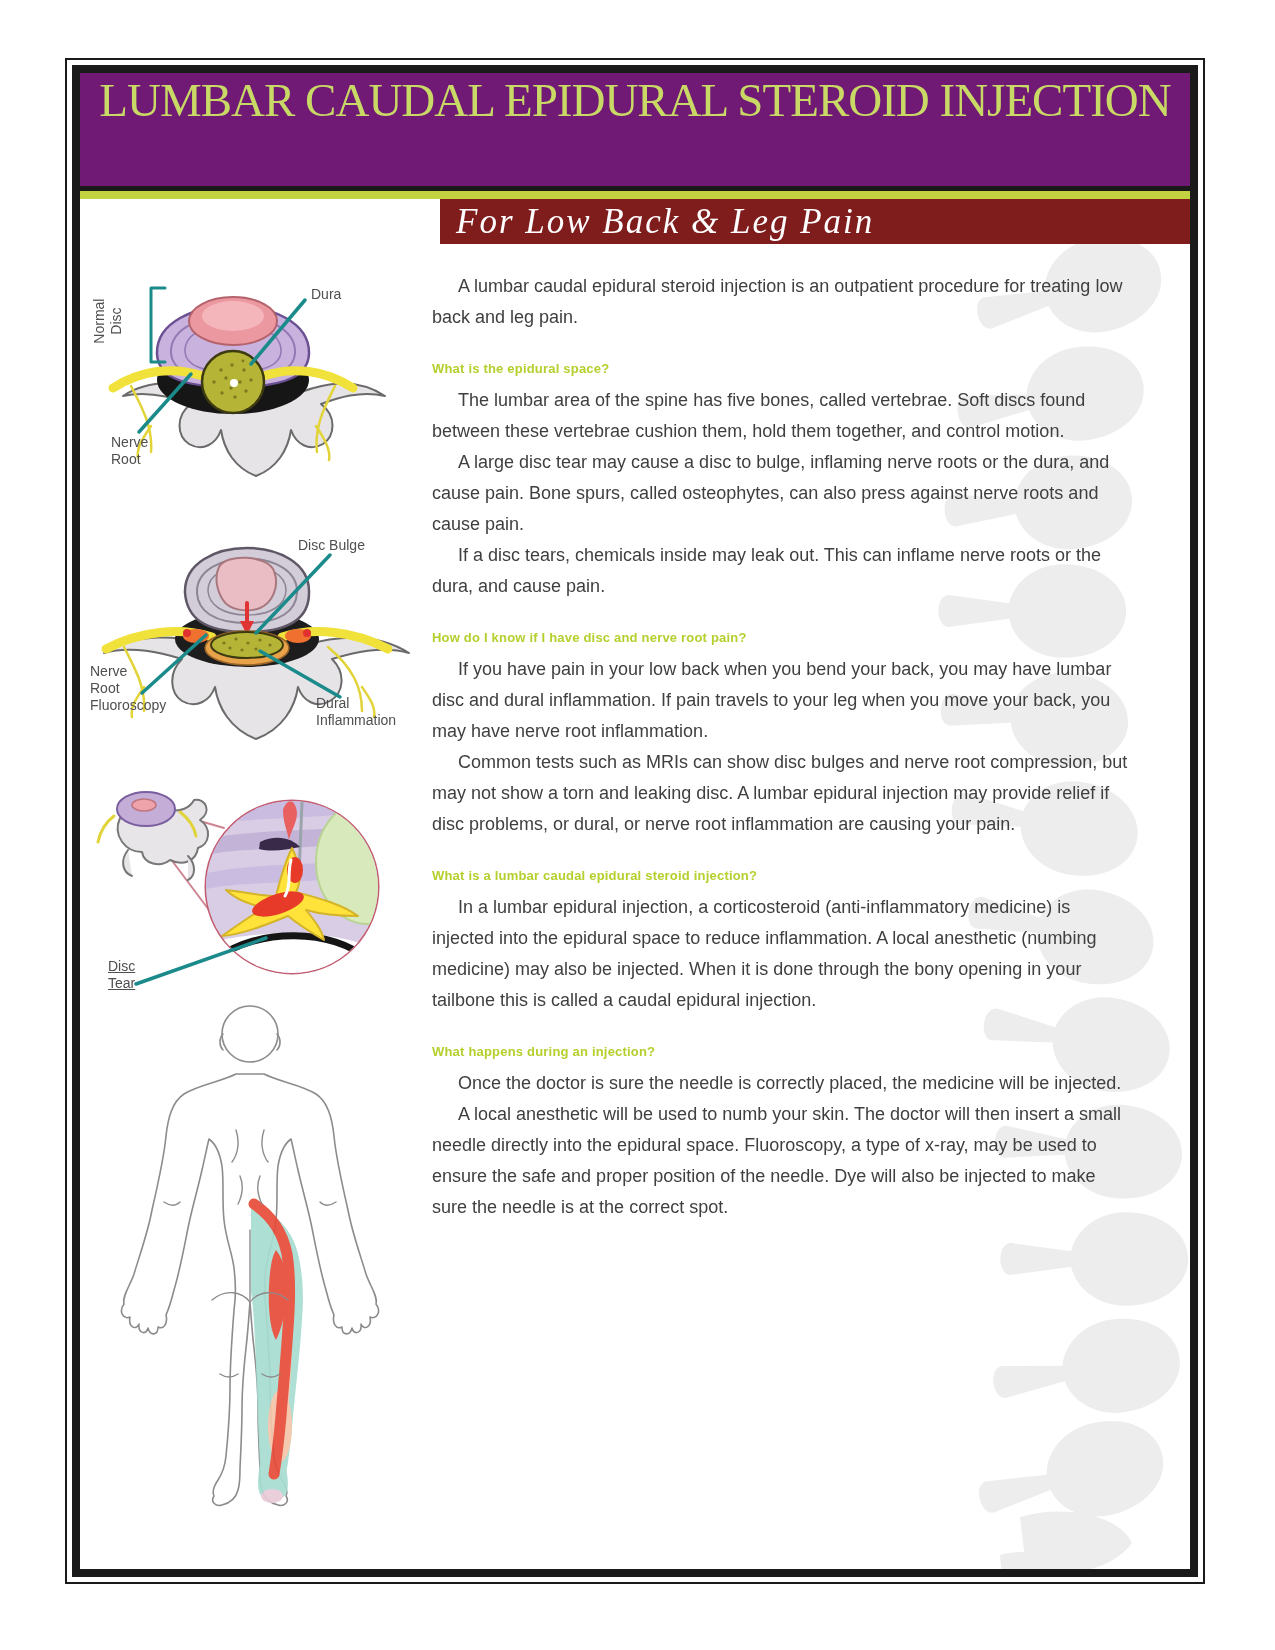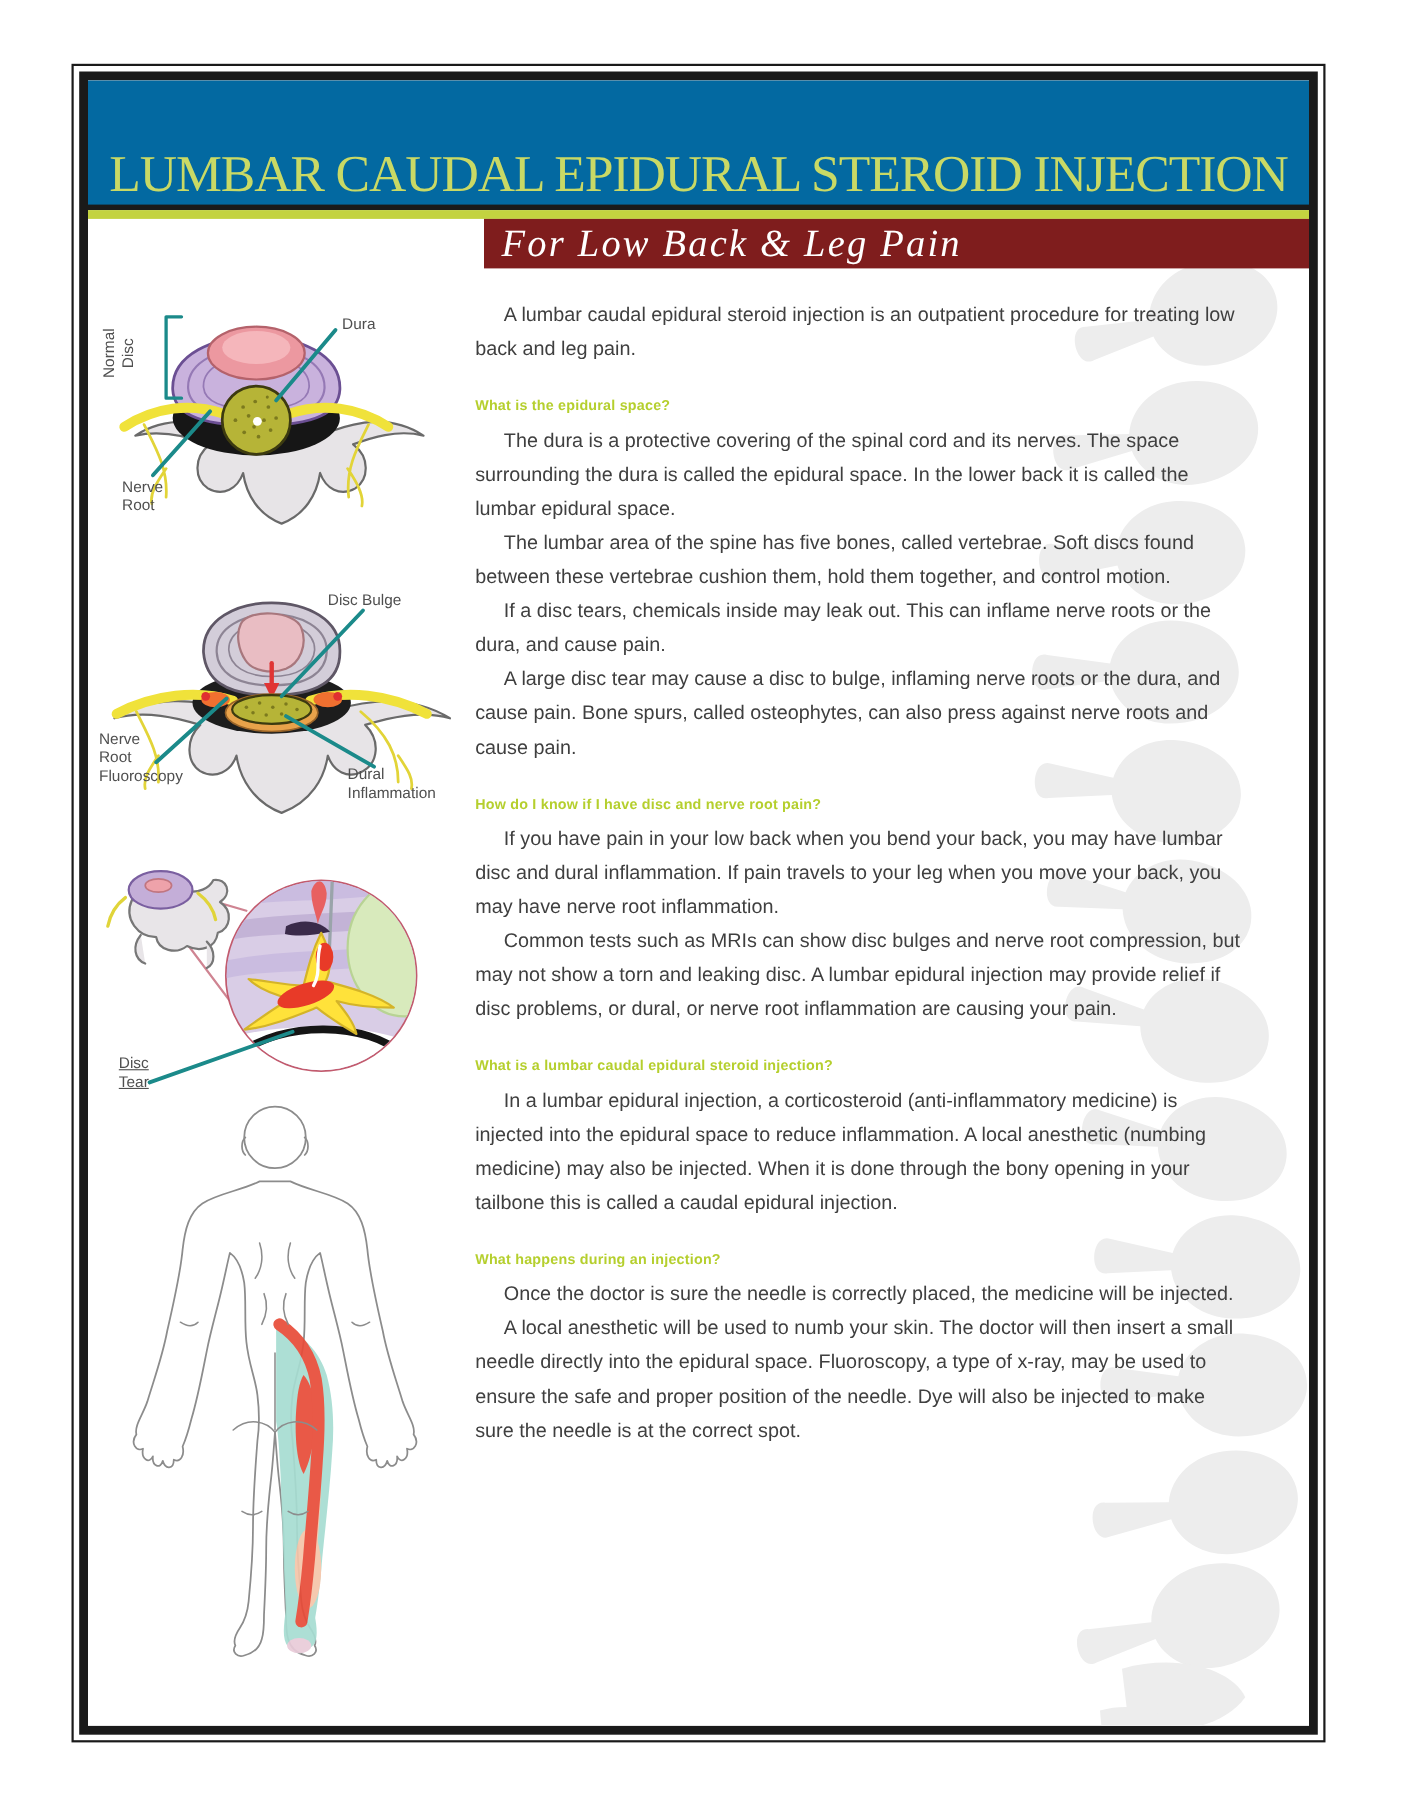--- a/index.html
+++ b/index.html
@@ -3,22 +3,22 @@
 <meta charset="utf-8">
 <style>
   html,body{margin:0;padding:0;background:#fff;}
   .sheet{position:relative;width:1275px;height:1650px;background:#fff;overflow:hidden;
          font-family:"Liberation Sans",sans-serif;}
   
   .frame-outer{position:absolute;left:65px;top:58px;width:1140px;height:1526px;
                border:2px solid #1a1a1a;box-sizing:border-box;}
   .frame-inner{position:absolute;inset:5px;border:8px solid #1a1a1a;background:#fff;overflow:hidden;}
   
-  .title-band{height:113px;display:flex;align-items:flex-end;justify-content:center;
-              border-bottom:5px solid #1a1a1a;background:#0369a1;position:relative;z-index:2;}
+  .title-band{height:113px;display:flex;align-items:flex-start;justify-content:center;
+              border-bottom:5px solid #1a1a1a;background:#701a75;position:relative;z-index:2;}
   .doc-title{font-family:"Liberation Serif",serif;font-size:47px;letter-spacing:-1px;
              color:#c9d965;white-space:nowrap;}
   .accent-strip{height:8px;background:#c3d340;position:relative;z-index:2;}
   .banner-row{position:relative;height:45px;z-index:2;}
   .banner-bar{position:absolute;left:360px;right:0;top:0;height:45px;background:#7f1d1d;
               display:flex;align-items:center;}
   .banner-text{font-family:"Liberation Serif",serif;font-style:italic;font-size:35px;color:#ffffff;
                padding-left:16px;letter-spacing:2px;white-space:nowrap;}
   
   .watermark{position:absolute;left:800px;top:152px;z-index:0;}
@@ -268,27 +268,26 @@
             <path d="M44,212 C50,216 56,216 60,212 M216,212 C210,216 204,216 200,212"></path>
           </g>
         </svg>
       </div>
 
       <div class="text-col">
         <p>A lumbar caudal epidural steroid injection is an outpatient procedure for treating low back and leg pain.</p>
 
         <section>
           <h2>What is the epidural space?</h2>
-          <p>The dura is a protective covering of the spinal cord and its nerves. The space surrounding the dura is called the epidural space. In the lower back it is called the lumbar epidural space.</p>
         </section>
 
         <section>
           <p>The lumbar area of the spine has five bones, called vertebrae. Soft discs found between these vertebrae cushion them, hold them together, and control motion.</p>
+          <p>A large disc tear may cause a disc to bulge, inflaming nerve roots or the dura, and cause pain. Bone spurs, called osteophytes, can also press against nerve roots and cause pain.</p>
           <p>If a disc tears, chemicals inside may leak out. This can inflame nerve roots or the dura, and cause pain.</p>
-          <p>A large disc tear may cause a disc to bulge, inflaming nerve roots or the dura, and cause pain. Bone spurs, called osteophytes, can also press against nerve roots and cause pain.</p>
         </section>
 
         <section>
           <h2>How do I know if I have disc and nerve root pain?</h2>
           <p>If you have pain in your low back when you bend your back, you may have lumbar disc and dural inflammation. If pain travels to your leg when you move your back, you may have nerve root inflammation.</p>
           <p>Common tests such as MRIs can show disc bulges and nerve root compression, but may not show a torn and leaking disc. A lumbar epidural injection may provide relief if disc problems, or dural, or nerve root inflammation are causing your pain.</p>
         </section>
 
         <section>
           <h2>What is a lumbar caudal epidural steroid injection?</h2>

